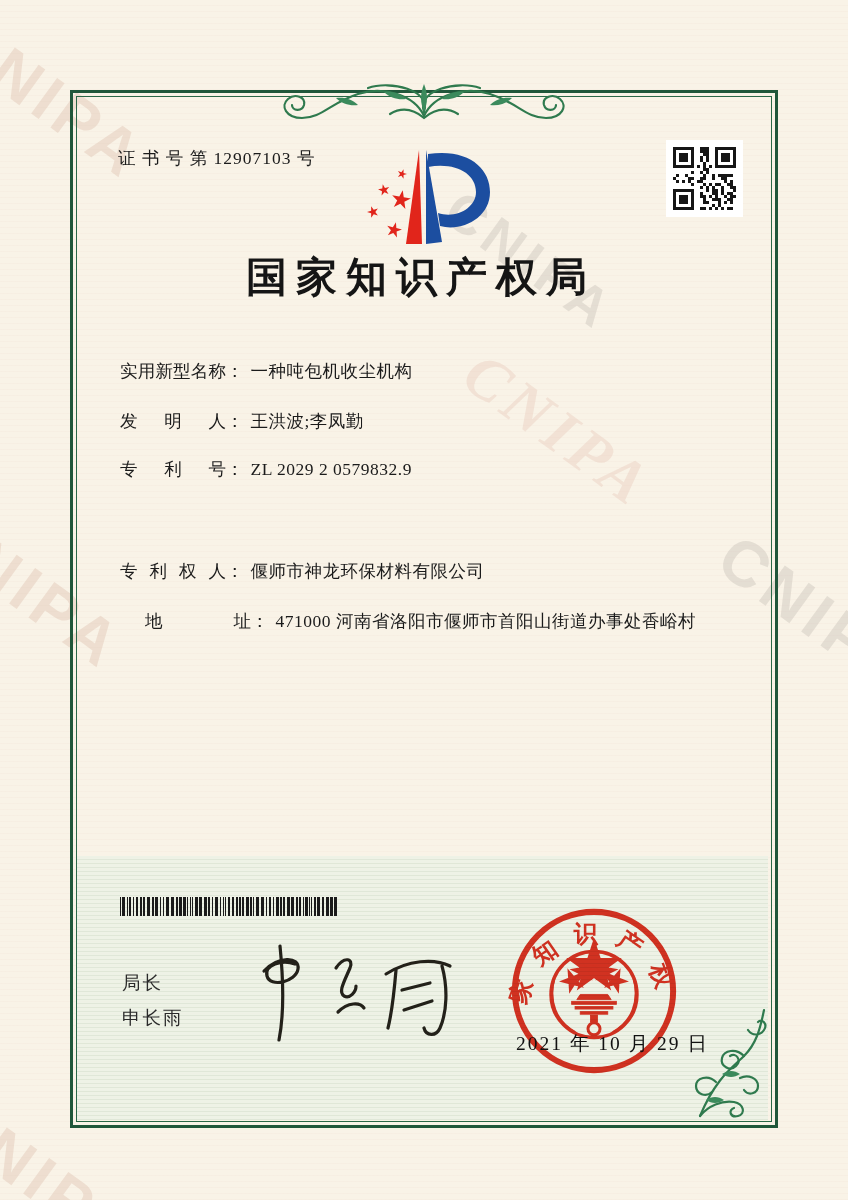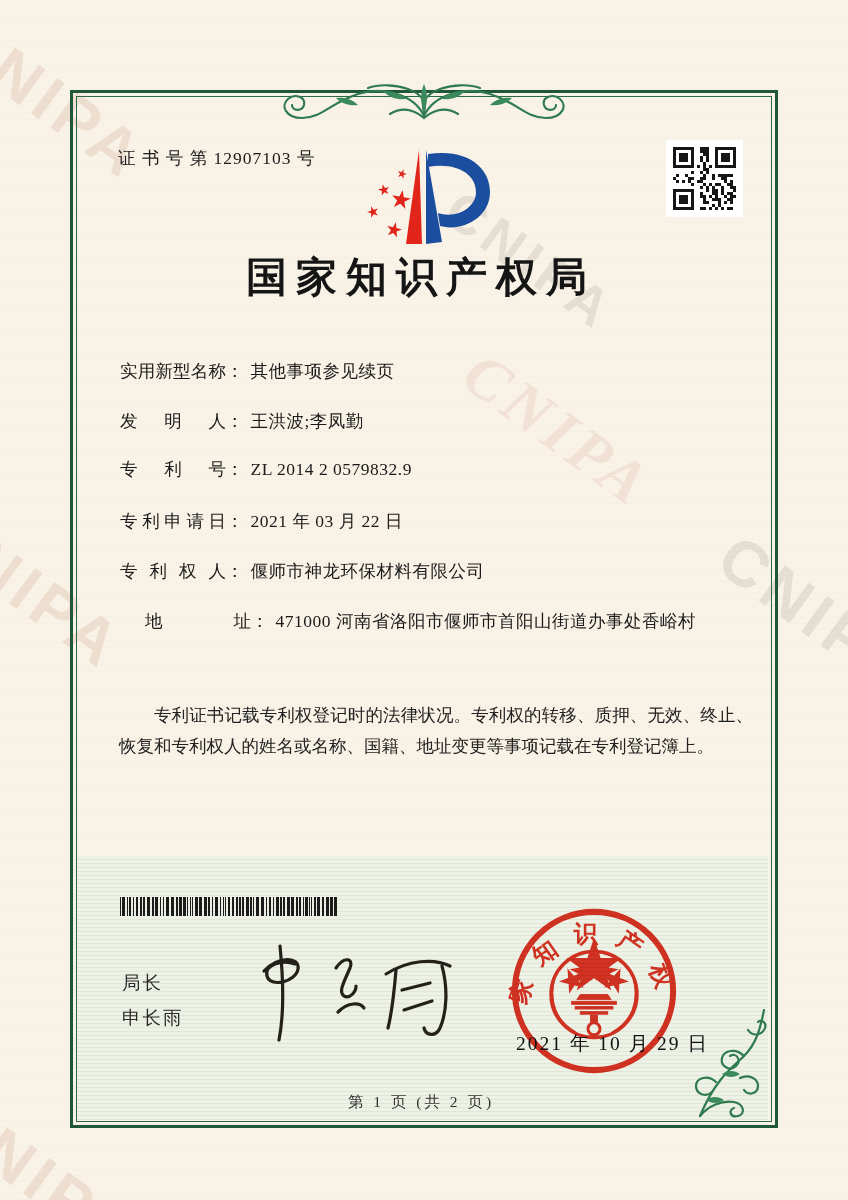--- a/index.html
+++ b/index.html
@@ -317,40 +317,36 @@
         <div style="left: 42px; top: 60px;"></div>
         <div style="left: 48px; top: 60px;"></div>
         <div style="left: 54px; top: 60px;"></div>
         <div style="left: 57px; top: 60px;"></div>
       </div>
   </div>
 
   <div class="title">国家知识产权局</div>
 
   <div class="row" style="top:359px;">
-    <span class="flabel">实用新型名称</span><span class="fcolon">：</span><span class="fval">其他事项参见续页</span>
+    <span class="flabel">实用新型名称</span><span class="fcolon">：</span><span class="fval">一种吨包机收尘机构</span>
   </div>
   <div class="row" style="top:409px;">
     <span class="flabel">发明人</span><span class="fcolon">：</span><span class="fval">王洪波;李凤勤</span>
   </div>
   <div class="row" style="top:457px;">
-    <span class="flabel">专利号</span><span class="fcolon">：</span><span class="fval">ZL 2014 2 0579832.9</span>
-  </div>
-  <div class="row" style="top:509px;">
-    <span class="flabel">专利申请日</span><span class="fcolon">：</span><span class="fval">2021 年 03 月 22 日</span>
+    <span class="flabel">专利号</span><span class="fcolon">：</span><span class="fval">ZL 2029 2 0579832.9</span>
   </div>
   <div class="row" style="top:559px;">
     <span class="flabel">专利权人</span><span class="fcolon">：</span><span class="fval">偃师市神龙环保材料有限公司</span>
   </div>
   <div class="row" style="top:609px;margin-left:25px;">
     <span class="flabel">地址</span><span class="fcolon">：</span><span class="fval">471000 河南省洛阳市偃师市首阳山街道办事处香峪村</span>
   </div>
 
   <div class="body-text">
-    <p>专利证书记载专利权登记时的法律状况。专利权的转移、质押、无效、终止、恢复和专利权人的姓名或名称、国籍、地址变更等事项记载在专利登记簿上。</p>
   </div>
 
   <div class="barcode" id="barcode">
       <span style="width: 1px; margin-right: 1px;"></span>
       <span style="width: 3px; margin-right: 2px;"></span>
       <span style="width: 1px; margin-right: 1px;"></span>
       <span style="width: 2px; margin-right: 2px;"></span>
       <span style="width: 1px; margin-right: 2px;"></span>
       <span style="width: 2px; margin-right: 2px;"></span>
       <span style="width: 2px; margin-right: 1px;"></span>
@@ -447,15 +443,14 @@
         <circle cx="100" cy="144" r="7" fill="none" stroke-width="3.5"></circle>
       </g>
       <path id="sealArc" d="M 25 138 A 77 77 0 1 1 175 138" fill="none"></path>
       <text font-size="28" font-weight="bold" fill="#df2b1b" letter-spacing="19" font-family="Liberation Serif,serif">
         <textPath href="#sealArc" startOffset="50%" text-anchor="middle">国家知识产权局</textPath>
       </text>
     </svg>
   </div>
   <div class="seal-date">2021 年 10 月 29 日</div>
 
-  <div class="page-no">第 1 页 (共 2 页)</div>
 
 </div>
 
 </body></html>

